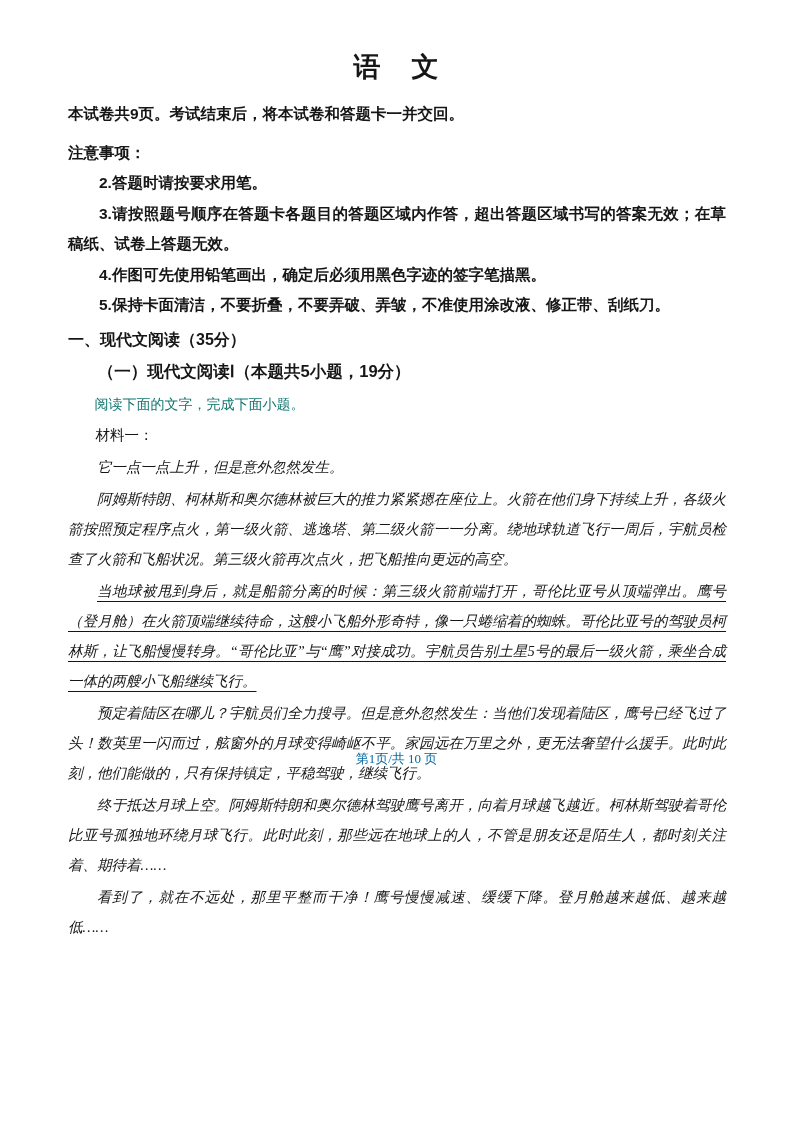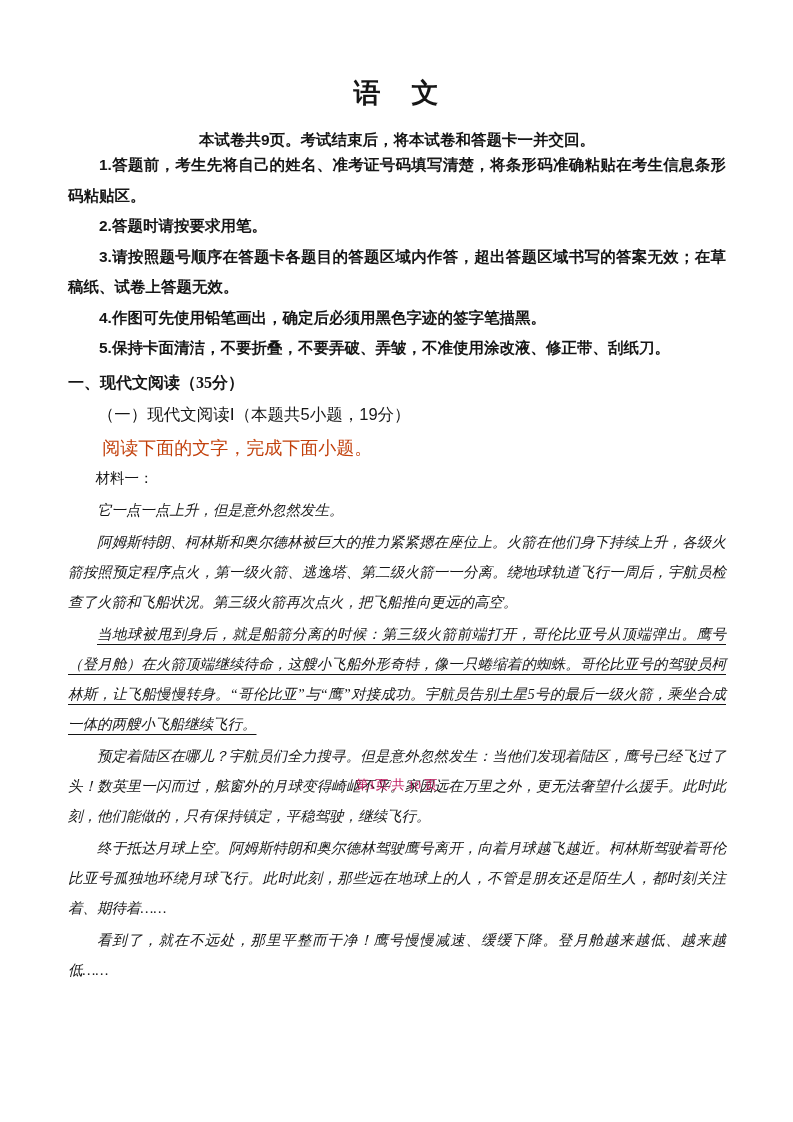--- a/index.html
+++ b/index.html
@@ -10,36 +10,35 @@
     position: relative;
     overflow: hidden;
     color: #161616;
     font-family: "Liberation Serif", serif;
   }
   .page {
     width: 793px;
     height: 796px;
     background: #ffffff;
     position: relative;
-    margin-top: 26px;
   }
   .content {
     padding: 50px 67px 0 68px;
   }
   .doc-title {
     text-align: center;
     font-family: "Liberation Sans", sans-serif;
     font-weight: bold;
     font-size: 27px;
     line-height: 34px;
     letter-spacing: 2px;
   }
   .doc-subtitle {
     margin-top: 20px;
-    text-align: center;
+    text-align: left;
     font-family: "Liberation Sans", sans-serif;
     font-weight: bold;
     font-size: 15.5px;
     line-height: 20px;
   }
   .notice-heading {
     margin-top: 13px;
     font-family: "Liberation Sans", sans-serif;
     font-weight: bold;
     font-size: 15.5px;
@@ -48,38 +47,38 @@
   .notice-list .notice-item {
     font-family: "Liberation Sans", sans-serif;
     font-weight: bold;
     font-size: 15.5px;
     line-height: 30.5px;
     text-indent: 2em;
     text-align: justify;
   }
   .section-heading {
     margin-top: 3px;
-    font-family: Liberation Serif, serif;
+    font-family: Liberation Sans, sans-serif;
     font-weight: bold;
     font-size: 16px;
     line-height: 32px;
   }
   .subsection-heading {
     font-family: "Liberation Sans", sans-serif;
-    font-weight: normal;
+    font-weight: bold;
     font-size: 16.5px;
     line-height: 30px;
     text-indent: 1.8em;
   }
   .reading-instruction {
     margin-top: 3px;
-    font-size: 18px;
+    font-size: 14px;
     line-height: 32px;
     text-indent: 1.9em;
-    color: #c2410c;
+    color: #0f766e;
   }
   .material-label {
     font-size: 14.5px;
     line-height: 29px;
     text-indent: 1.9em;
   }
   .passage .passage-para {
     font-style: italic;
     font-size: 14.5px;
     line-height: 30px;
@@ -92,36 +91,36 @@
     text-underline-offset: 5px;
     text-decoration-thickness: 1px;
   }
   .page-footer {
     position: absolute;
     left: 0;
     bottom: 28px;
     width: 100%;
     text-align: center;
     font-size: 13px;
-    color: #be185d;
+    color: #0369a1;
   }
 </style>
 </head>
 <body>
 
 <div class="page">
   <div class="content">
 
     <div class="doc-title">语　文</div>
 
     <div class="doc-subtitle">本试卷共9页。考试结束后，将本试卷和答题卡一并交回。</div>
 
+    <div class="notice-heading">注意事项：</div>
 
     <div class="notice-list">
-        <p class="notice-item">1.答题前，考生先将自己的姓名、准考证号码填写清楚，将条形码准确粘贴在考生信息条形码粘贴区。</p>
         <p class="notice-item">2.答题时请按要求用笔。</p>
         <p class="notice-item">3.请按照题号顺序在答题卡各题目的答题区域内作答，超出答题区域书写的答案无效；在草稿纸、试卷上答题无效。</p>
         <p class="notice-item">4.作图可先使用铅笔画出，确定后必须用黑色字迹的签字笔描黑。</p>
         <p class="notice-item">5.保持卡面清洁，不要折叠，不要弄破、弄皱，不准使用涂改液、修正带、刮纸刀。</p>
       </div>
 
     <div class="section-heading">一、现代文阅读（35分）</div>
 
     <div class="subsection-heading">（一）现代文阅读Ⅰ（本题共5小题，19分）</div>
 

